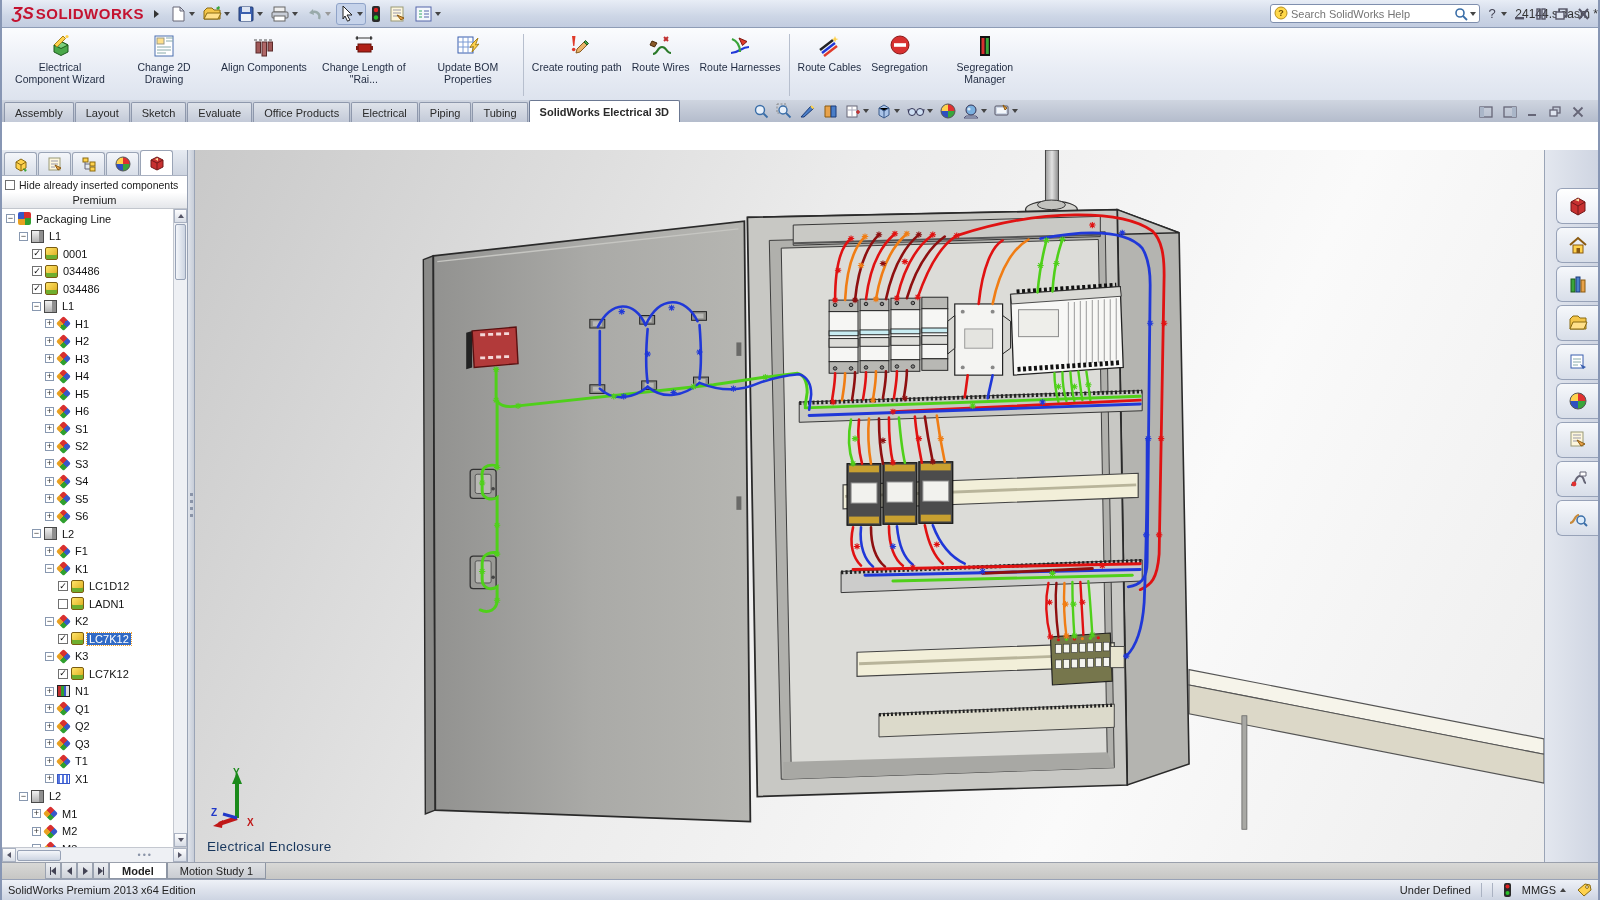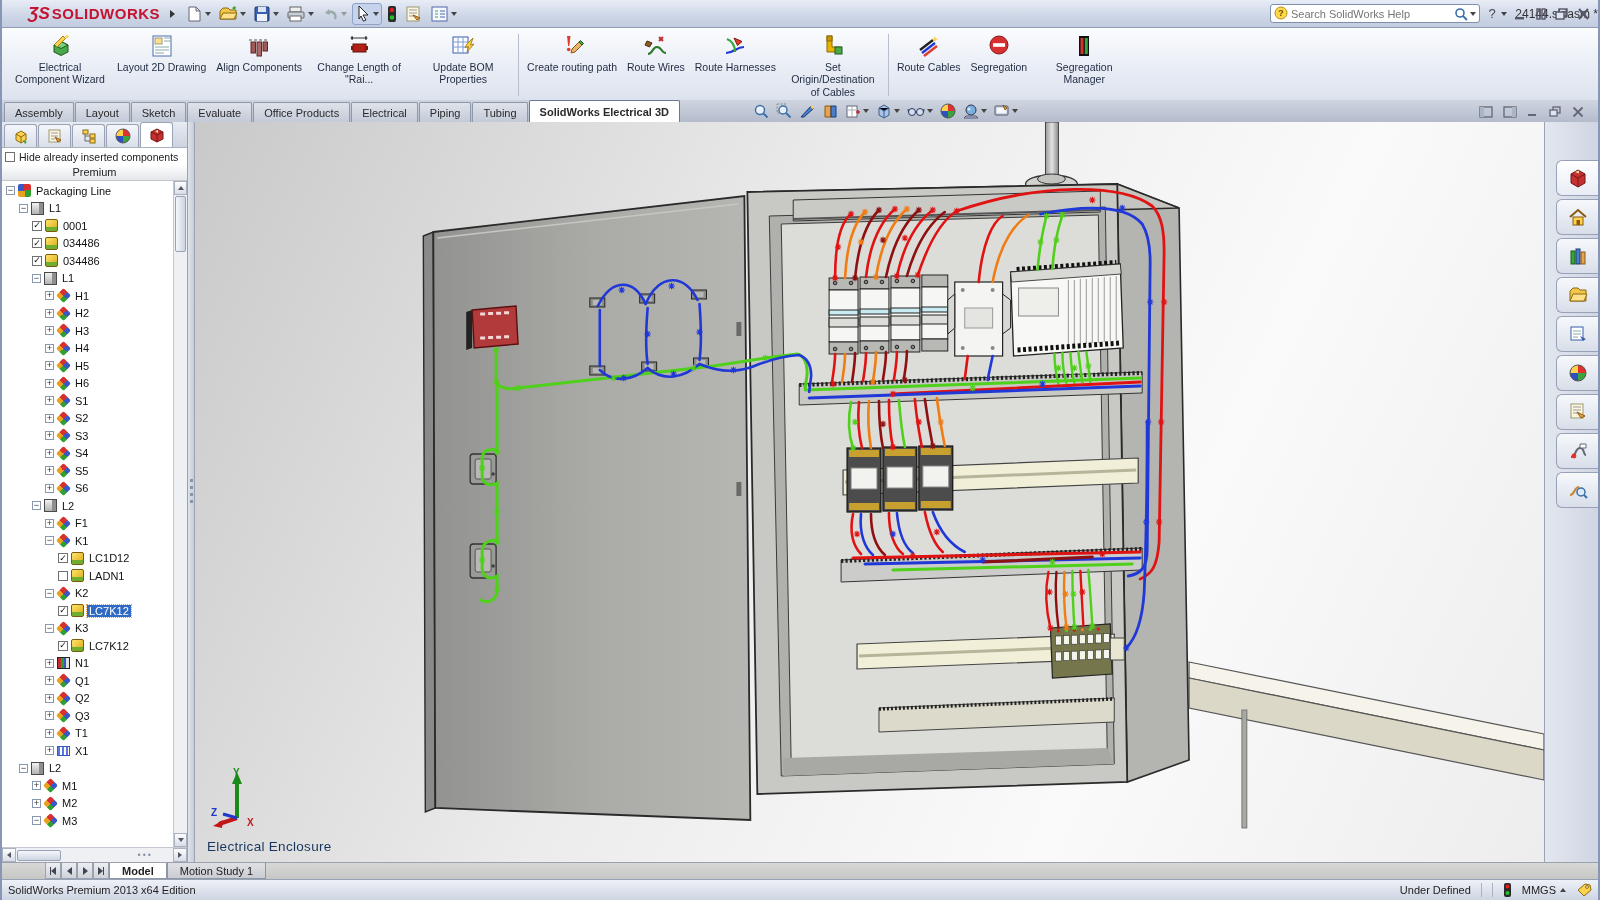--- a/index.html
+++ b/index.html
@@ -4,21 +4,21 @@
 <style>
   html,body{margin:0;padding:0;width:1600px;height:900px;overflow:hidden;
     font-family:"Liberation Sans",sans-serif;-webkit-font-smoothing:antialiased;}
   *{box-sizing:border-box;}
   .app{width:1600px;height:900px;display:flex;flex-direction:column;border-left:2px solid #8796b4;border-right:2px solid #8796b4;background:#fff;}
 
   
   .titlebar{height:28px;flex:0 0 28px;display:flex;align-items:center;
     background:linear-gradient(#e8edf6,#cdd6e6 60%,#c2cce0);border-bottom:1px solid #8e9cb6;padding:0 4px;position:relative;}
   .logo{display:flex;align-items:baseline;gap:2px;padding:0 6px;}
-  .logo .lg3s{font-weight:bold;font-style:italic;font-size:17px;color:#c41230;margin-left:16px;}
+  .logo .lg3s{font-weight:bold;font-style:italic;font-size:17px;color:#c41230;}
   .logo .lgtxt{font-weight:bold;font-size:15px;color:#c41230;letter-spacing:.5px;}
   .flyarrow{width:0;height:0;border-left:5px solid #333;border-top:4px solid transparent;border-bottom:4px solid transparent;margin:0 8px 0 4px;}
   .qat{display:flex;align-items:center;gap:3px;}
   .qbtn{display:flex;align-items:center;height:22px;padding:1px 2px;border-radius:3px;}
   .qbtn.pressed{background:#c6d3ea;border:1px solid #8fa3c8;}
   .qbtn svg{display:block;}
   .caret{width:0;height:0;border-top:4px solid #444;border-left:3.5px solid transparent;border-right:3.5px solid transparent;margin-left:2px;}
   .caret.dis{border-top-color:#999;}
   .doc-title{position:absolute;left:0;right:0;text-align:right;font-size:12px;color:#333;pointer-events:none;margin-left:27px;}
   .tb-right{margin-left:auto;display:flex;align-items:center;gap:6px;z-index:2;}
@@ -36,21 +36,21 @@
 
   
   .tabbar{height:22px;flex:0 0 22px;background:linear-gradient(#cfd5e0,#b4bccc);display:flex;align-items:flex-end;padding-left:2px;position:relative;}
   .ctab{font-size:11px;color:#2a2a2a;padding:3px 10px 3px;border:1px solid #8e98ac;border-bottom:none;background:linear-gradient(#dfe3ea,#c3cad8);margin-right:1px;border-radius:2px 2px 0 0;height:20px;display:flex;align-items:center;}
   .ctab.active{background:#fff;font-weight:bold;height:22px;border-color:#6b7892;}
   .hud{display:flex;align-items:center;gap:7px;margin:0 0 3px 72px;}
   .hud .hbtn{display:flex;align-items:center;}
   .tab-winctl{margin-left:auto;display:flex;align-items:center;gap:10px;padding:0 14px 4px 0;}
 
   
-  .main{flex:1 1 auto;display:flex;min-height:0;position:relative;}
+  .main{flex:1 1 auto;display:flex;min-height:0;position:relative;margin-top:28px;}
 
   
   .panel{width:186px;flex:0 0 186px;background:#fff;border-right:1px solid #98a2b4;display:flex;flex-direction:column;}
   .ptabs{height:26px;flex:0 0 26px;background:linear-gradient(#e7ebf2,#cdd4e0);display:flex;align-items:flex-end;padding:2px 2px 0;border-bottom:1px solid #aab2c2;}
   .ptab{width:33px;height:23px;border:1px solid #9aa4b6;border-bottom:none;border-radius:3px 3px 0 0;background:linear-gradient(#f4f6fa,#d9dfe9);display:flex;align-items:center;justify-content:center;margin-right:1px;}
   .ptab.active{background:#fff;height:25px;}
   .chkrow{height:17px;flex:0 0 17px;display:flex;align-items:center;gap:4px;padding-left:3px;font-size:10.5px;color:#222;background:#fff;}
   .cbx{width:10px;height:10px;border:1px solid #707070;background:#fff;display:inline-flex;align-items:center;justify-content:center;font-size:9px;line-height:1;color:#111;flex:0 0 10px;}
   .cbx.on::before{content:"\2713";}
   .phead{height:16px;flex:0 0 16px;text-align:center;font-size:11px;color:#222;background:linear-gradient(#fefefe,#e4e6ea);border-bottom:1px solid #c2c6cd;line-height:15px;}
@@ -234,21 +234,21 @@
         </svg>
       <div class="rlabel">Electrical Component Wizard</div>
     </div>
     <div class="rbtn">
       <svg width="26" height="26">
           <rect x="4" y="3" width="18" height="20" fill="#fff" stroke="#4a6fae"></rect>
           <rect x="6" y="5" width="7" height="6" fill="#ffe08a" stroke="#998"></rect>
           <path d="M6 14h14M6 17h14M6 20h9" stroke="#8aa"></path>
           <path d="M15 5h7M15 8h7" stroke="#8aa"></path>
         </svg>
-      <div class="rlabel">Layout 2D Drawing</div>
+      <div class="rlabel">Change 2D Drawing</div>
     </div>
     <div class="rbtn">
       <svg width="26" height="26">
           <path d="M3 7h20" stroke="#555" stroke-dasharray="3 2"></path>
           <rect x="5" y="9" width="4.5" height="11" fill="#a05858" stroke="#5a2a2a"></rect>
           <rect x="11" y="9" width="4.5" height="14" fill="#b06868" stroke="#5a2a2a"></rect>
           <rect x="17" y="9" width="4.5" height="9" fill="#a05858" stroke="#5a2a2a"></rect>
         </svg>
       <div class="rlabel">Align Components</div>
     </div>
@@ -290,28 +290,20 @@
         </svg>
       <div class="rlabel">Route Wires</div>
     </div>
     <div class="rbtn">
       <svg width="26" height="26">
           <path d="M4 20c8 0 10-6 18-6" fill="none" stroke="#2038d8" stroke-width="2.2"></path>
           <path d="M5 6c5 2 8 7 8 13" fill="none" stroke="#3aa53a" stroke-width="2.2"></path>
           <path d="M12 5l8 3.5-4.5 4z" fill="#e03a2a" stroke="#801810"></path>
         </svg>
       <div class="rlabel">Route Harnesses</div>
-    </div>
-    <div class="rbtn">
-      <svg width="26" height="26">
-          <path d="M7 3h5v11h9v5H7z" fill="#e8b400" stroke="#8a6a00"></path>
-          <rect x="15" y="14" width="7" height="7" fill="#4aa84a" stroke="#1d5a1d"></rect>
-          <rect x="7" y="3" width="5" height="5" fill="#c89600" stroke="#8a6a00"></rect>
-        </svg>
-      <div class="rlabel">Set Origin/Destination of Cables</div>
     </div>
     <div class="rsep"></div>
     <div class="rbtn">
       <svg width="26" height="26">
           <path d="M4 17L17 7" stroke="#222" stroke-width="2.4"></path>
           <path d="M6 20L19 10" stroke="#2038d8" stroke-width="2.4"></path>
           <path d="M8 23L21 13" stroke="#e03a2a" stroke-width="2.4"></path>
           <path d="M19 3l1 2.5L22.5 6 20 7l-1 2.5L18 7l-2.5-1L18 5.5z" fill="#ffd24d"></path>
         </svg>
       <div class="rlabel">Route Cables</div>

